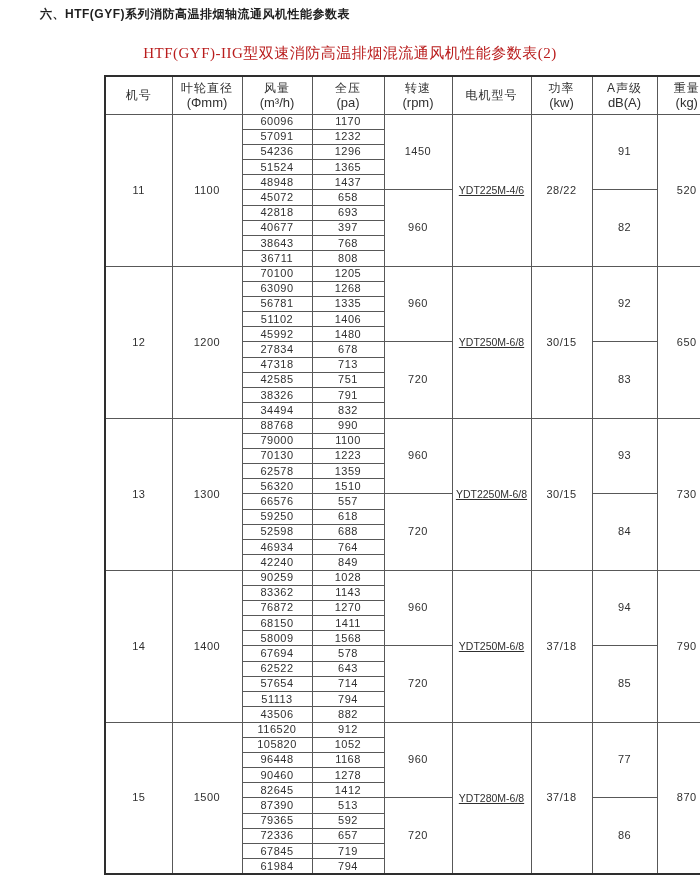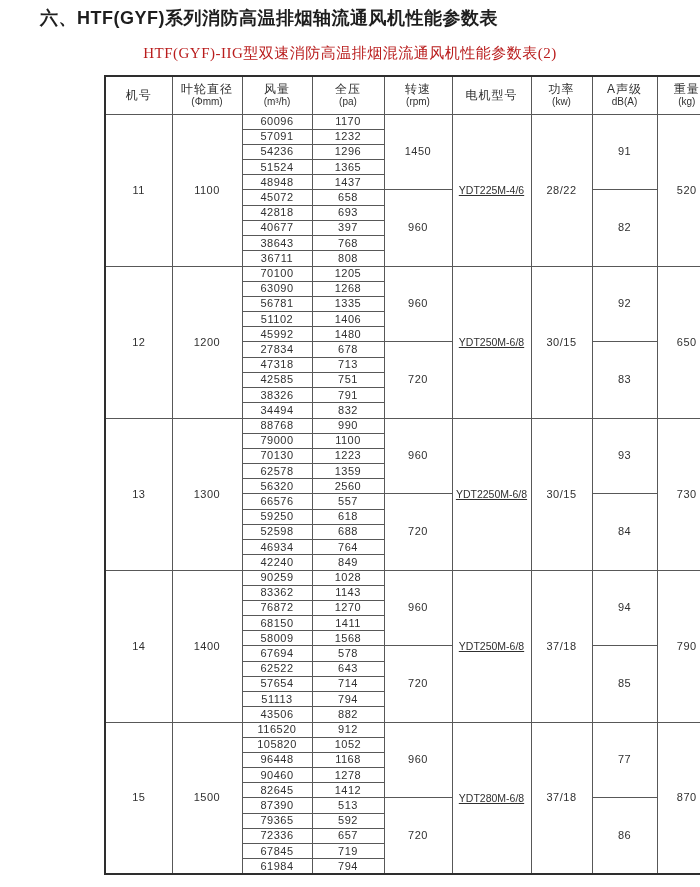--- a/index.html
+++ b/index.html
@@ -7,21 +7,21 @@
     width: 700px; height: 887px;
     background: #ffffff;
     font-family: "Liberation Sans", sans-serif;
     color: #2d2d2d;
     -webkit-font-smoothing: antialiased;
   }
   .page { position: relative; width: 700px; height: 887px; overflow: hidden; }
 
   .title {
     position: absolute; left: 40px; top: 6px; margin: 0;
-    font-size: 18px; font-weight: 700; letter-spacing: 0.5px;
+    font-size: 12px; font-weight: 700; letter-spacing: 0.5px;
     color: #1e1e1e;
     font-family: "Liberation Sans", sans-serif;
   }
   .subtitle {
     position: absolute; left: 0; top: 44px; width: 700px;
     text-align: center;
     font-size: 15px; font-weight: 400; letter-spacing: 0.5px;
     color: #b91c1c;
     font-family: "Liberation Serif", serif;
   }
@@ -38,21 +38,21 @@
   table.spec th, table.spec td {
     border: 1px solid #585858;
     padding: 0;
     text-align: center; vertical-align: middle;
     overflow: hidden;
     font-weight: 400;
   }
   table.spec thead tr { height: 38px; }
   table.spec tbody tr { height: 15px; }
   th .h1 { font-size: 12px; letter-spacing: 1px; }
-  th .h2 { font-size: 10px; margin-top: 2px; letter-spacing: 0; }
+  th .h2 { font-size: 13px; margin-top: 2px; letter-spacing: 0; }
   td.motor { font-size: 10.5px; letter-spacing: 0; text-decoration: underline; }
   td.num { font-size: 11px; letter-spacing: 0.5px; }
 </style>
 </head>
 <body>
 
 <div class="page">
   <h1 class="title">六、HTF(GYF)系列消防高温排烟轴流通风机性能参数表</h1>
   <div class="subtitle">HTF(GYF)-IIG型双速消防高温排烟混流通风机性能参数表(2)</div>
 
@@ -230,21 +230,21 @@
       <tr>
           <td class="num">70130</td>
           <td class="num">1223</td>
         </tr>
       <tr>
           <td class="num">62578</td>
           <td class="num">1359</td>
         </tr>
       <tr>
           <td class="num">56320</td>
-          <td class="num">2560</td>
+          <td class="num">1510</td>
         </tr>
       <tr>
         <td class="num">66576</td>
         <td class="num">557</td>
         <td class="num" rowspan="5">720</td>
         <td class="num" rowspan="5">84</td>
       </tr>
       <tr>
           <td class="num">59250</td>
           <td class="num">618</td>

